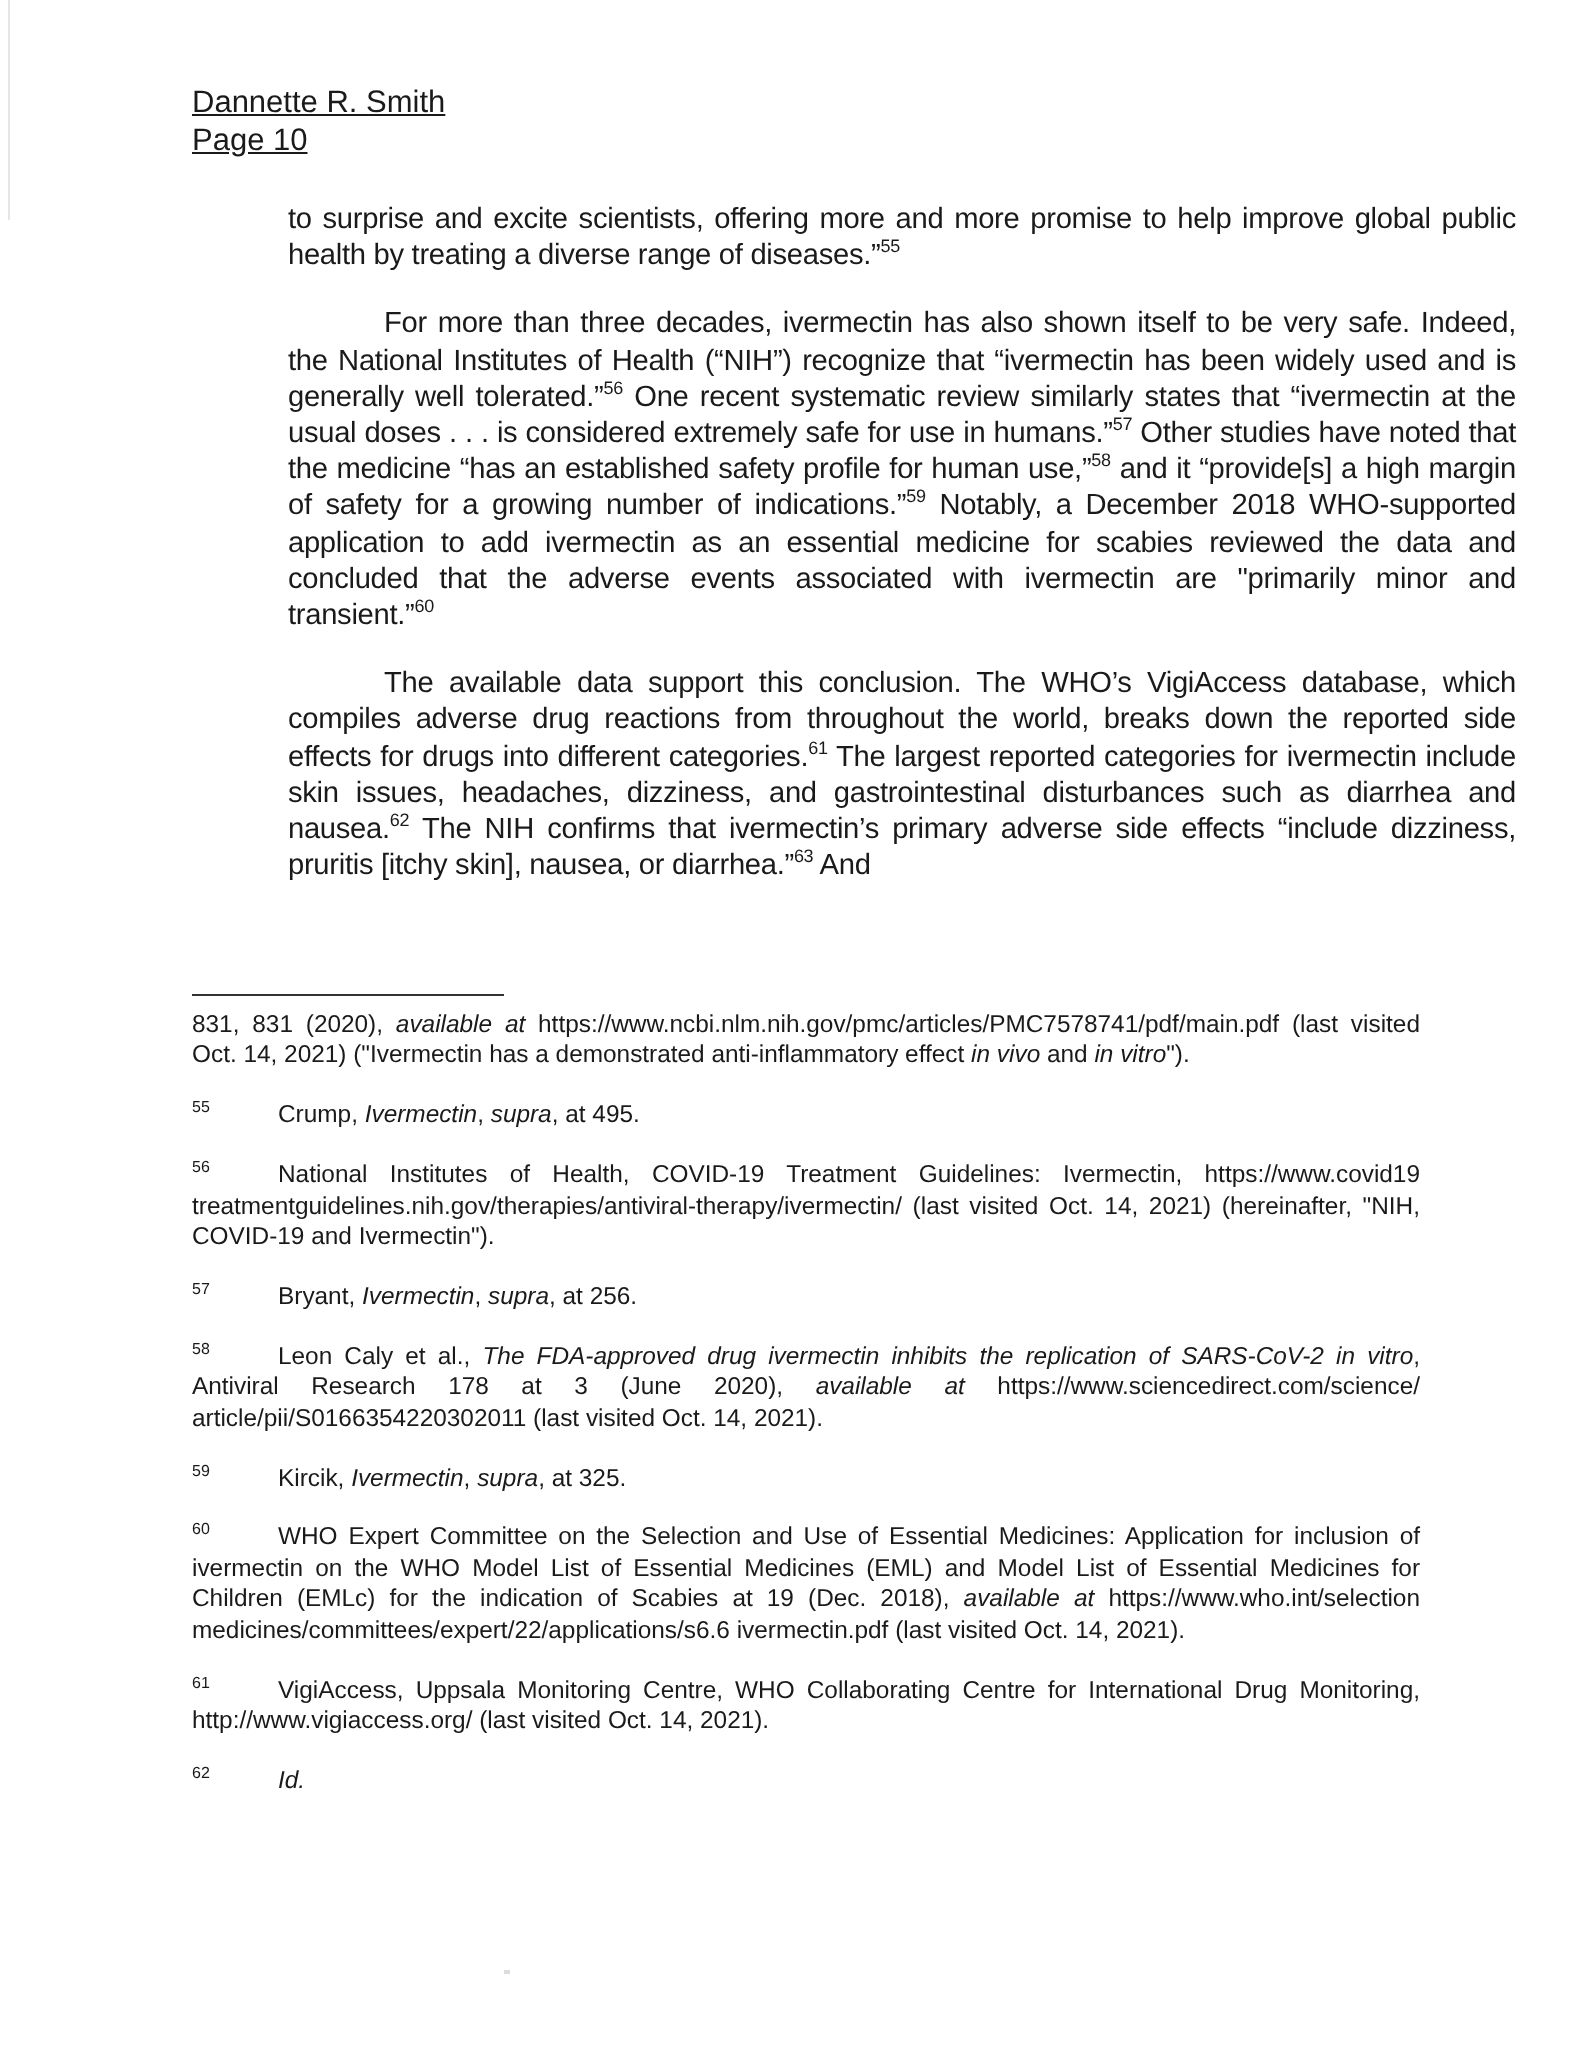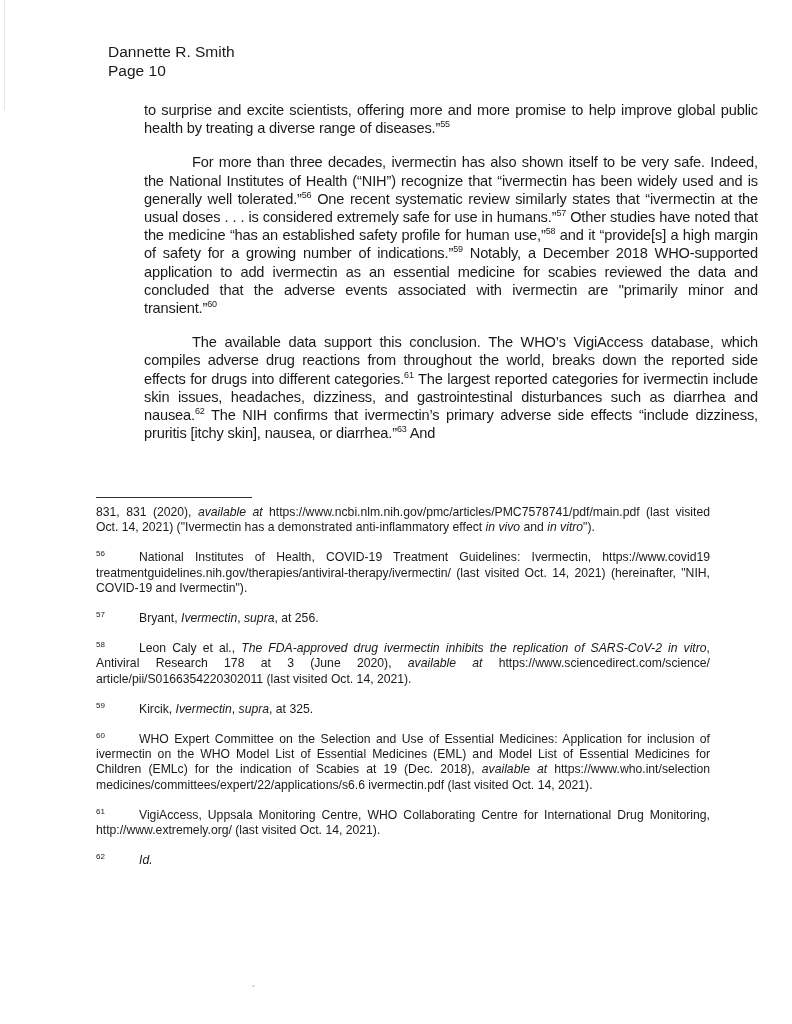--- a/index.html
+++ b/index.html
@@ -25,23 +25,24 @@
     }
     .page {
       position: absolute;
       left: 96px;
       top: 0;
       width: 614px;
     }
     .letter-header {
       position: absolute;
       top: 42px;
-      left: 12px;
+      left: 0;
       font-size: 15.5px;
       line-height: 19px;
+      text-decoration: underline;
     }
     .body-text {
       position: absolute;
       top: 101px;
       left: 16px;
       width: 614px;
       font-size: 14.6px;
       line-height: 18.2px;
       text-align: justify;
       letter-spacing: -0.15px;
@@ -117,32 +118,33 @@
 
     <p class="indent"><span>The available data support this conclusion. The WHO’s VigiAccess database, which compiles adverse drug reactions from throughout the world, breaks down the reported side effects for drugs into different categories.</span><sup>61</sup><span> The largest reported categories for ivermectin include skin issues, headaches, dizziness, and gastrointestinal disturbances such as diarrhea and nausea.</span><sup>62</sup><span>  The NIH confirms that ivermectin’s primary adverse side effects “include dizziness, pruritis [itchy skin], nausea, or diarrhea.”</span><sup>63</sup><span>  And</span></p>
   </div>
 
   <div class="rule"></div>
 
   <div class="footnotes">
 
     <div class="fn cont"><span>831, 831 (2020), </span><span class="it">available at</span> <a class="link">https://www.ncbi.nlm.nih.gov/pmc/articles/PMC7578741/pdf/main.pdf</a><span> (last visited Oct. 14, 2021) ("Ivermectin has a demonstrated anti-inflammatory effect </span><span class="it">in vivo</span><span> and </span><span class="it">in vitro</span><span>").</span></div>
 
+    <div class="fn"><span class="fn-num">55</span><span>Crump, </span><span class="it">Ivermectin</span><span>, </span><span class="it">supra</span><span>, at 495.</span></div>
 
     <div class="fn"><span class="fn-num">56</span><span>National Institutes of Health, COVID-19 Treatment Guidelines: Ivermectin, </span><a class="link">https://www.covid19 treatmentguidelines.nih.gov/therapies/antiviral-therapy/ivermectin/</a><span> (last visited Oct. 14, 2021) (hereinafter, "NIH, COVID-19 and Ivermectin").</span></div>
 
     <div class="fn"><span class="fn-num">57</span><span>Bryant, </span><span class="it">Ivermectin</span><span>, </span><span class="it">supra</span><span>, at 256.</span></div>
 
     <div class="fn"><span class="fn-num">58</span><span>Leon Caly et al., </span><span class="it">The FDA-approved drug ivermectin inhibits the replication of SARS-CoV-2 in vitro</span><span>, Antiviral Research 178 at 3 (June 2020), </span><span class="it">available at</span> <a class="link">https://www.sciencedirect.com/science/ article/pii/S0166354220302011</a><span> (last visited Oct. 14, 2021).</span></div>
 
     <div class="fn"><span class="fn-num">59</span><span>Kircik, </span><span class="it">Ivermectin</span><span>, </span><span class="it">supra</span><span>, at 325.</span></div>
 
     <div class="fn"><span class="fn-num">60</span><span>WHO Expert Committee on the Selection and Use of Essential Medicines: Application for inclusion of ivermectin on the WHO Model List of Essential Medicines (EML) and Model List of Essential Medicines for Children (EMLc) for the indication of Scabies at 19 (Dec. 2018), </span><span class="it">available at</span> <a class="link">https://www.who.int/selection medicines/committees/expert/22/applications/s6.6 ivermectin.pdf</a><span> (last visited Oct. 14, 2021).</span></div>
 
-    <div class="fn"><span class="fn-num">61</span><span>VigiAccess, Uppsala Monitoring Centre, WHO Collaborating Centre for International Drug Monitoring, </span><a class="link">http://www.extremely.org/</a><span> (last visited Oct. 14, 2021).</span></div>
+    <div class="fn"><span class="fn-num">61</span><span>VigiAccess, Uppsala Monitoring Centre, WHO Collaborating Centre for International Drug Monitoring, </span><a class="link">http://www.vigiaccess.org/</a><span> (last visited Oct. 14, 2021).</span></div>
 
     <div class="fn"><span class="fn-num">62</span><span class="it">Id.</span></div>
 
 
   </div>
 </div>
 
 <div class="speck"></div>
 
 </body></html>

